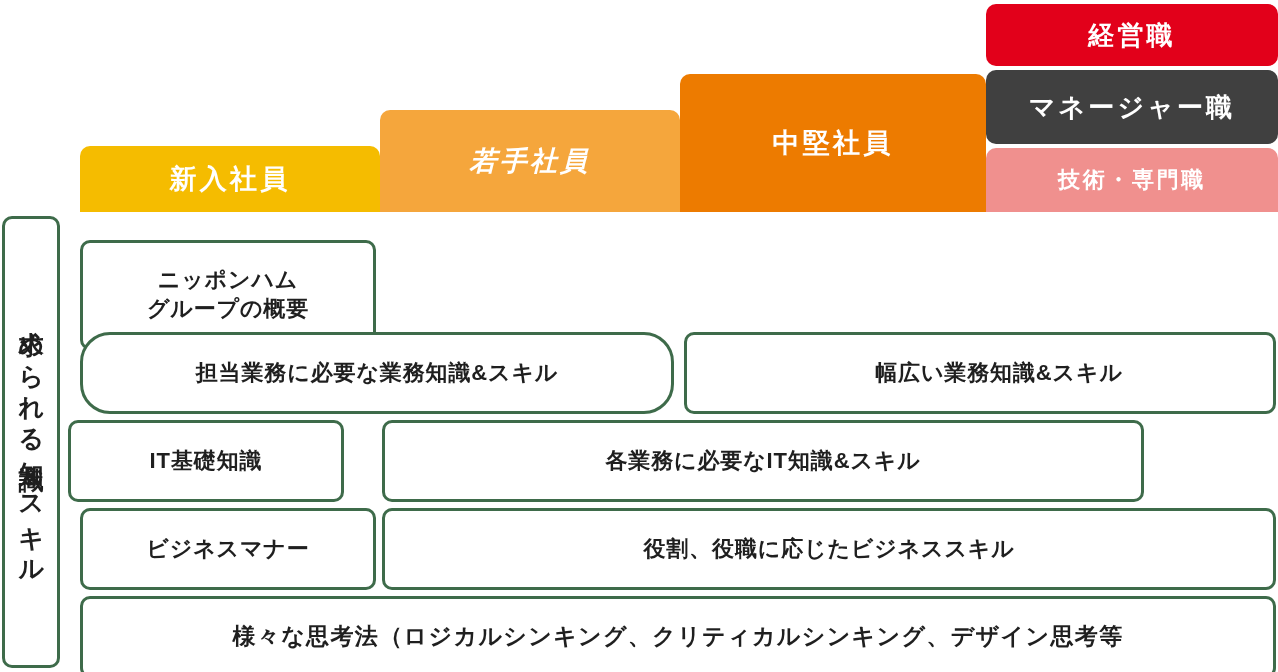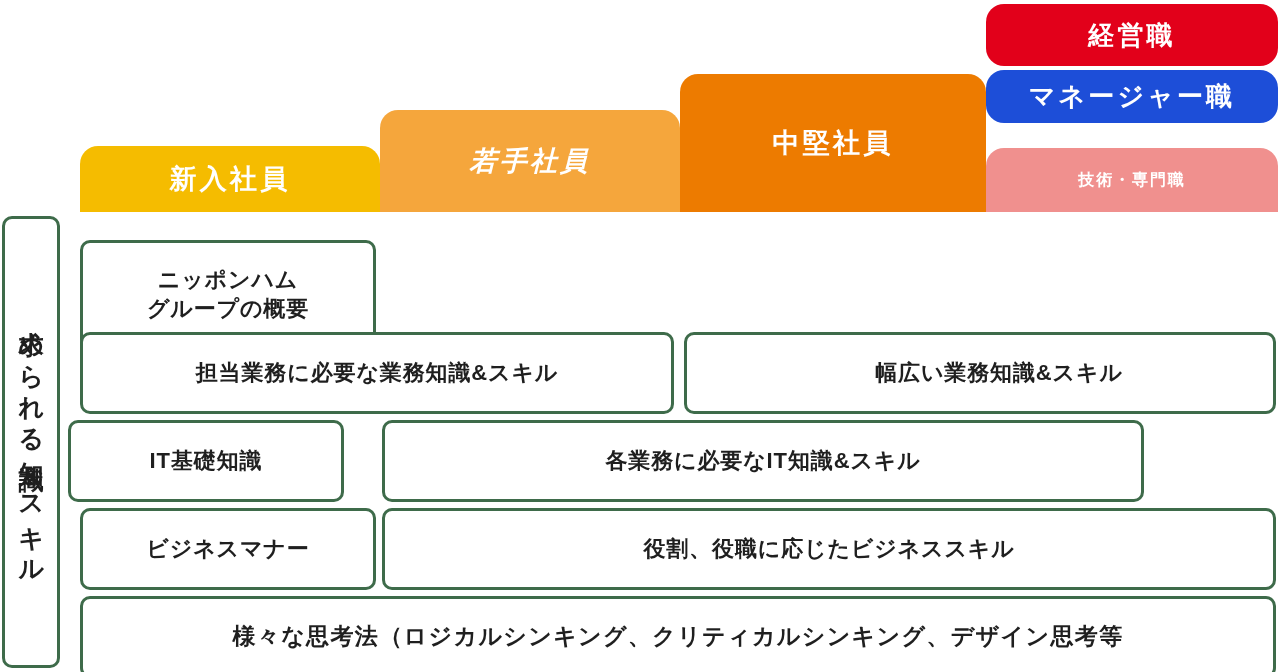--- a/index.html
+++ b/index.html
@@ -14,21 +14,21 @@
     position: relative;
     width: 1278px;
     height: 672px;
     overflow: hidden;
     background: #ffffff;
   }
 
   
   .tier {
     position: absolute;
-    border-radius: 18px;
+    border-radius: 10px;
     color: #ffffff;
     font-weight: bold;
     display: flex;
     align-items: center;
     justify-content: center;
     letter-spacing: 0.12em;
     text-align: center;
     box-sizing: border-box;
   }
   .tier-newcomer {
@@ -67,31 +67,31 @@
     top: 4px;
     width: 292px;
     height: 62px;
     background: #e2001a;
     font-size: 26px;
   }
   .tier-manager {
     left: 986px;
     top: 70px;
     width: 292px;
-    height: 53px;
-    background: #1d4ed8;
+    height: 74px;
+    background: #404040;
     font-size: 26px;
   }
   .tier-specialist {
     left: 986px;
     top: 148px;
     width: 292px;
     height: 64px;
     background: #f0908e;
-    font-size: 16px;
+    font-size: 22px;
     border-bottom-left-radius: 0;
     border-bottom-right-radius: 0;
   }
 
   
   .axis-label {
     position: absolute;
     left: 2px;
     top: 216px;
     width: 58px;
@@ -128,21 +128,21 @@
     letter-spacing: 0.04em;
     line-height: 1.3;
     padding: 4px 10px;
   }
   .cell.wide  { font-size: 23px; letter-spacing: 0.06em; }
 
   
   .r1c1 { left: 80px;  top: 216px; width: 296px; height: 110px; margin-top: 24px; }
   .r1c2 { left: 382px; top: 216px; width: 894px; height: 110px; }
   
-  .r2c1 { left: 80px;  top: 332px; width: 594px; height: 82px; }
+  .r2c1 { left: 80px;  top: 332px; width: 594px; height: 82px; border-radius: 30px; }
   .r2c2 { left: 684px; top: 332px; width: 592px; height: 82px; padding-left: 48px; }
   
   .r3c1 { left: 68px;  top: 420px; width: 276px; height: 82px; }
   .r3c2 { left: 382px; top: 420px; width: 762px; height: 82px; }
   
   .r4c1 { left: 80px;  top: 508px; width: 296px; height: 82px; }
   .r4c2 { left: 382px; top: 508px; width: 894px; height: 82px; }
   
   .r5c1 { left: 80px;  top: 596px; width: 1196px; height: 82px; }
 </style>

